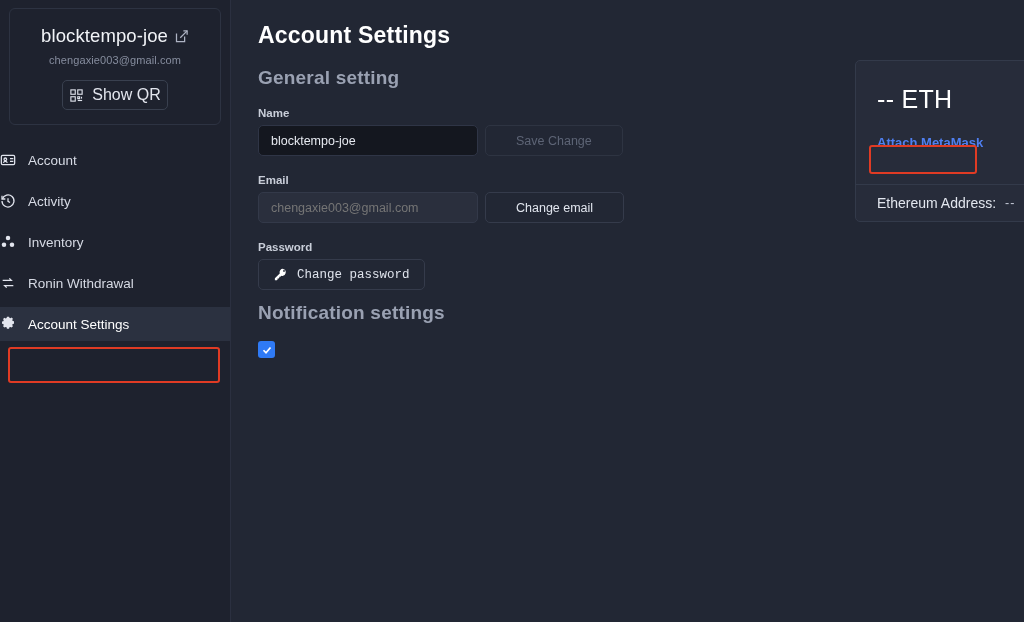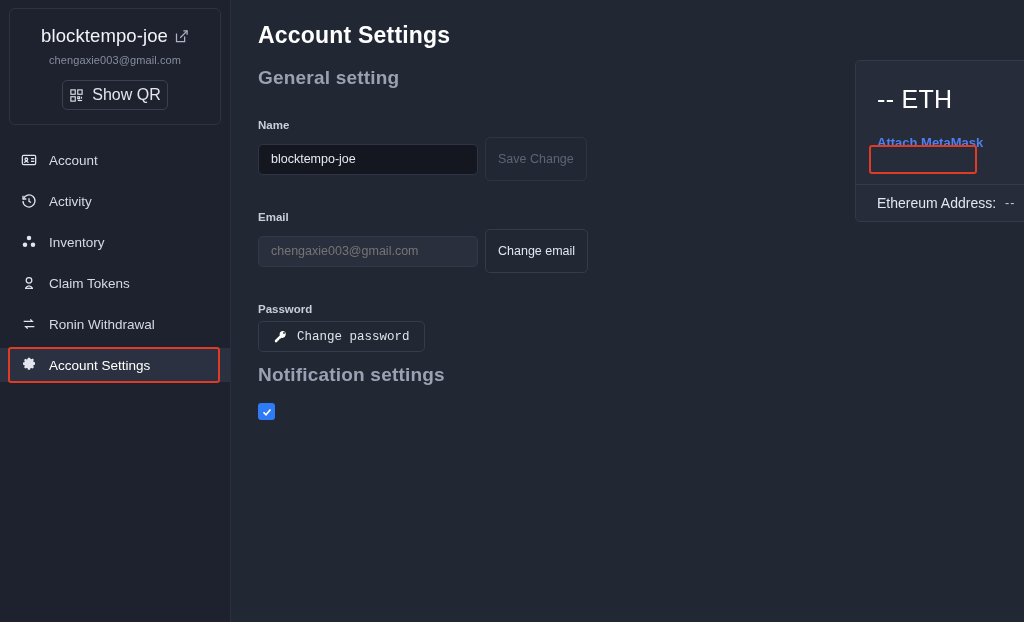--- a/index.html
+++ b/index.html
@@ -44,21 +44,21 @@
     width: 106px; height: 30px;
     border: 1px solid #39404f; border-radius: 5px;
     background: transparent; color: #e3e6ee; font-size: 16px;
     cursor: pointer;
   }
   .qr-icon { width: 15px; height: 15px; color: #dfe3ec; display:inline-flex; }
 
   .nav { margin-top: 18px; }
   .nav-item {
     display: flex; align-items: center; gap: 12px;
-    height: 34px; padding-left: 21px;
+    height: 34px; 
     color: #d6dae4; font-size: 13.5px;
     cursor: pointer; position: relative;
     margin-bottom: 7px;
   }
   .nav-item .nav-ico { width: 16px; height: 16px; display:inline-flex; align-items:center; justify-content:center; color:#e2e5ee; flex:0 0 16px;}
   .nav-item.active { background: #2b3140; }
   .nav-item.active .nav-label { color: #ffffff; }
 
   .annot-box {
     position: absolute;
@@ -70,37 +70,37 @@
   #annot-metamask { left: 638px; top: 145px; width: 108px; height: 29px; }
 
   
   .main { flex: 1; position: relative; padding: 22px 0 0 27px; }
   .page-title { font-size: 23px; color: #ffffff; letter-spacing: .2px; }
   .section-title {
     font-size: 19px; color: #9aa1b2; margin-top: 18px; letter-spacing: .2px;
   }
   .field-label { font-size: 11.5px; color: #c9ced9; margin-bottom: 6px; font-weight: bold; }
   .field-row { display: flex; align-items: center; gap: 7px; }
-  .form-block { margin-top: 30px; }
+  .form-block { margin-top: 18px; }
 
   .text-input {
     width: 220px; height: 31px;
     border-radius: 5px; border: 1px solid #2f3546;
     background: #14171f; color: #e6e9f0;
     font-size: 12.5px; padding: 0 12px;
     font-family: "Liberation Sans", sans-serif;
     outline: none;
   }
   .text-input.disabled {
     background: #2a2f3d; border-color: #333949; color: #8d94a4;
   }
   .ghost-btn {
-    height: 44px; border-radius: 5px;
+    height: 31px; border-radius: 5px;
     border: 1px solid #353b4b; background: transparent;
-    color: #e1e5ee; font-size: 12.5px; padding: 0 12px;
+    color: #e1e5ee; font-size: 12.5px; padding: 0 30px;
     cursor: pointer; font-family: "Liberation Sans", sans-serif;
   }
   .ghost-btn.disabled { color: #5d6475; border-color: #2e3442; cursor: default; }
   .icon-btn {
     display: flex; align-items: center; gap: 9px;
     height: 31px; border-radius: 5px;
     border: 1px solid #353b4b; background: transparent;
     color: #dfe3ec; font-size: 12.5px; padding: 0 14px;
     cursor: pointer; font-family: Liberation Mono, monospace;
   }
@@ -200,30 +200,20 @@
         <span class="nav-ico">
           <svg viewBox="0 0 24 24" fill="currentColor">
             <circle cx="12" cy="6" r="3.4"></circle>
               <circle cx="6" cy="16" r="3.4"></circle>
               <circle cx="18" cy="16" r="3.4"></circle>
           </svg>
         </span>
         <span class="nav-label">Inventory</span>
       </div>
 
-      <div class="nav-item">
-        <span class="nav-ico">
-          <svg viewBox="0 0 24 24" fill="none" stroke="currentColor" stroke-width="1.9">
-            <circle cx="12" cy="8" r="4.2"></circle>
-              <path d="M7 20c1.2-2.6 3-3.8 5-3.8s3.8 1.2 5 3.8"></path>
-              <path d="M6 20h12"></path>
-          </svg>
-        </span>
-        <span class="nav-label">Claim Tokens</span>
-      </div>
 
       <div class="nav-item">
         <span class="nav-ico">
           <svg viewBox="0 0 24 24" fill="none" stroke="currentColor" stroke-width="1.9">
             <path d="M4 8h13l-3-3"></path>
               <path d="M20 16H7l3 3"></path>
           </svg>
         </span>
         <span class="nav-label">Ronin Withdrawal</span>
       </div>

